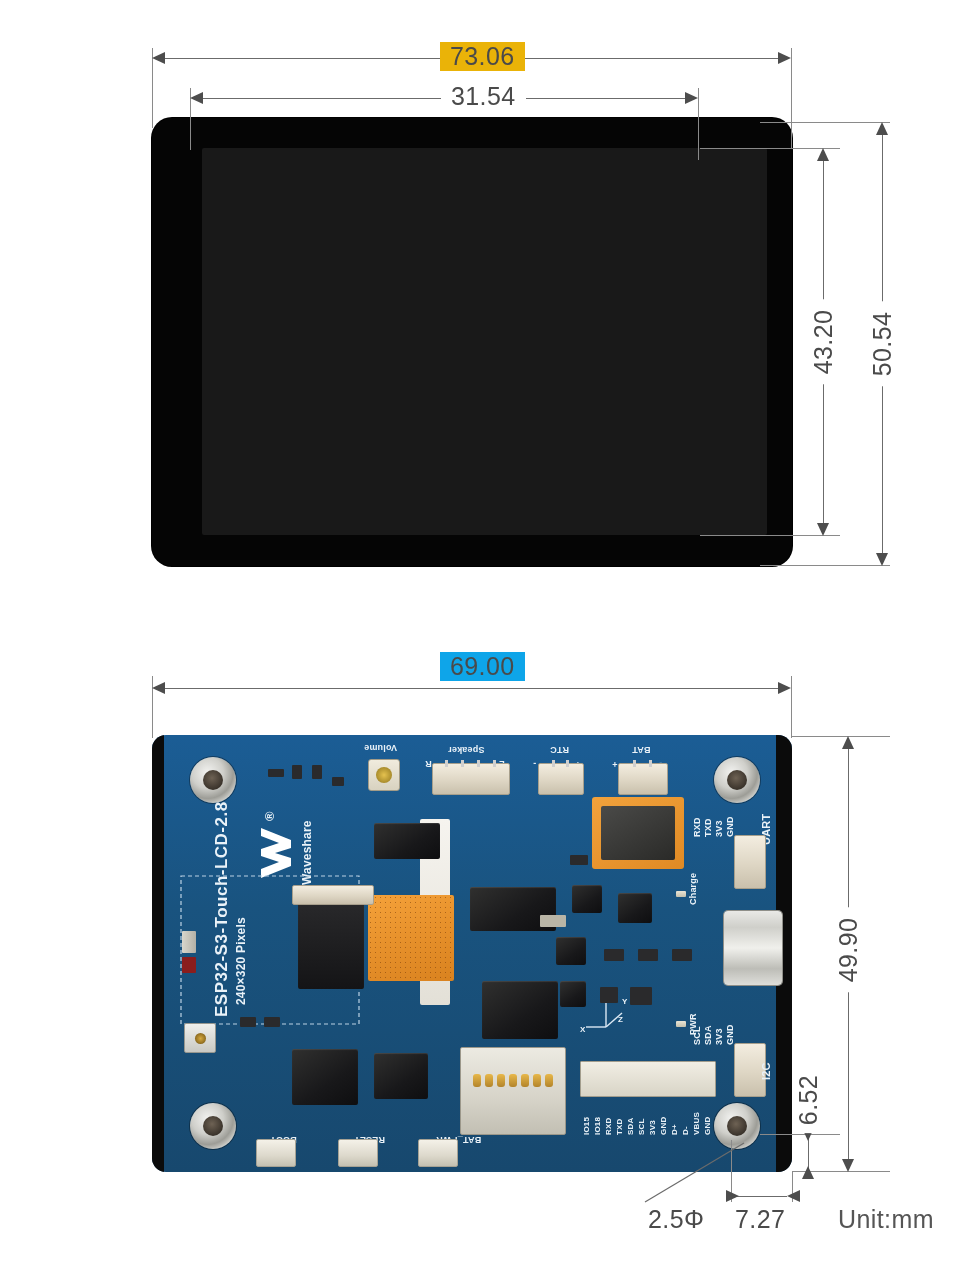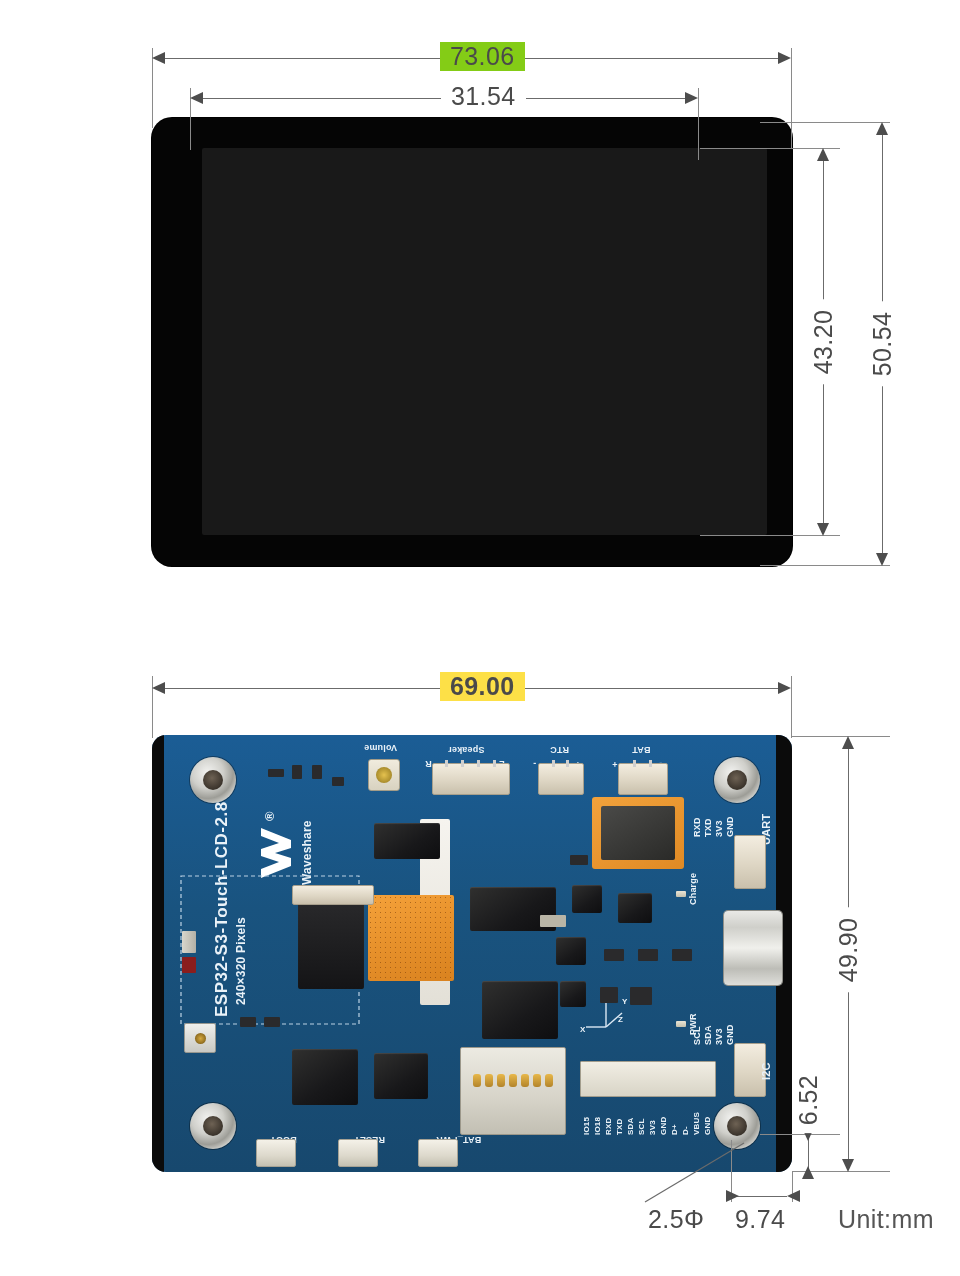--- a/index.html
+++ b/index.html
@@ -87,21 +87,21 @@
   <div class="panel">
     <div class="panel-active"></div>
   </div>
 
   <div class="line vline ext" style="left:152px;top:48px;height:80px;"></div>
   <div class="line vline ext" style="left:791px;top:48px;height:100px;"></div>
 
   <div class="line hline" style="left:158px;top:58px;width:628px;"></div>
   <div class="arrow ar-l" style="left:152px;top:52px;"></div>
   <div class="arrow ar-r" style="left:778px;top:52px;"></div>
-  <div class="dimtext" style="left:440px;top:42px;background:#84cc16;padding:0 10px;">73.06</div>
+  <div class="dimtext" style="left:440px;top:42px;background:#eab308;padding:0 10px;">73.06</div>
 
   <div class="line vline ext" style="left:190px;top:88px;height:62px;"></div>
   <div class="line vline ext" style="left:698px;top:88px;height:72px;"></div>
   <div class="line hline" style="left:196px;top:98px;width:496px;"></div>
   <div class="arrow ar-l" style="left:190px;top:92px;"></div>
   <div class="arrow ar-r" style="left:685px;top:92px;"></div>
   <div class="dimtext" style="left:441px;top:82px;background:#fff;padding:0 10px;">31.54</div>
 
   <div class="line hline ext" style="left:700px;top:148px;width:140px;"></div>
   <div class="line hline ext" style="left:700px;top:535px;width:140px;"></div>
@@ -268,42 +268,42 @@
     <div class="smd" style="left:388px;top:180px;width:26px;height:12px;background:#b9b5a6;"></div>
     <div class="smd" style="left:88px;top:282px;width:16px;height:10px;"></div>
     <div class="smd" style="left:112px;top:282px;width:16px;height:10px;"></div>
   </div>
 
   <div class="line vline ext" style="left:152px;top:676px;height:62px;"></div>
   <div class="line vline ext" style="left:791px;top:676px;height:62px;"></div>
   <div class="line hline" style="left:158px;top:688px;width:628px;"></div>
   <div class="arrow ar-l" style="left:152px;top:682px;"></div>
   <div class="arrow ar-r" style="left:778px;top:682px;"></div>
-  <div class="dimtext" style="left:440px;top:672px;background:#fde047;padding:0 10px;font-weight:bold;">69.00</div>
+  <div class="dimtext" style="left:440px;top:652px;background:#0ea5e9;padding:0 10px;">69.00</div>
 
   <div class="line hline ext" style="left:792px;top:736px;width:98px;"></div>
   <div class="line hline ext" style="left:792px;top:1171px;width:98px;"></div>
   <div class="line hline ext" style="left:760px;top:1134px;width:80px;"></div>
 
   <div class="line vline" style="left:848px;top:743px;height:422px;"></div>
   <div class="arrow ar-u" style="left:842px;top:736px;"></div>
   <div class="arrow ar-d" style="left:842px;top:1159px;"></div>
   <div class="dimtext vert" style="left:848px;top:950px;transform:translate(-50%,-50%) rotate(-90deg);background:#fff;padding:0 10px;">49.90</div>
 
   <div class="line vline" style="left:808px;top:1134px;height:38px;"></div>
   <div class="arrow ar-d" style="left:802px;top:1128px;"></div>
   <div class="arrow ar-u" style="left:802px;top:1166px;"></div>
   <div class="dimtext vert" style="left:808px;top:1100px;transform:translate(-50%,-50%) rotate(-90deg);background:#fff;padding:0 8px;">6.52</div>
 
   <div class="line vline ext" style="left:731px;top:1140px;height:62px;"></div>
   <div class="line vline ext" style="left:792px;top:1172px;height:30px;"></div>
   <div class="line hline" style="left:737px;top:1196px;width:50px;"></div>
   <div class="arrow ar-r" style="left:726px;top:1190px;"></div>
   <div class="arrow ar-l" style="left:787px;top:1190px;"></div>
-  <div class="dimtext" style="left:735px;top:1205px;">9.74</div>
+  <div class="dimtext" style="left:735px;top:1205px;">7.27</div>
 
   <svg style="position:absolute;left:640px;top:1140px;" width="120" height="70">
     <line x1="5" y1="62" x2="104" y2="3" stroke="#6b6b6b" stroke-width="1.2"></line>
   </svg>
   <div class="dimtext" style="left:648px;top:1205px;">2.5Φ</div>
 
   <div class="dimtext" style="left:838px;top:1205px;color:#555;">Unit:mm</div>
 
 </div>
 

